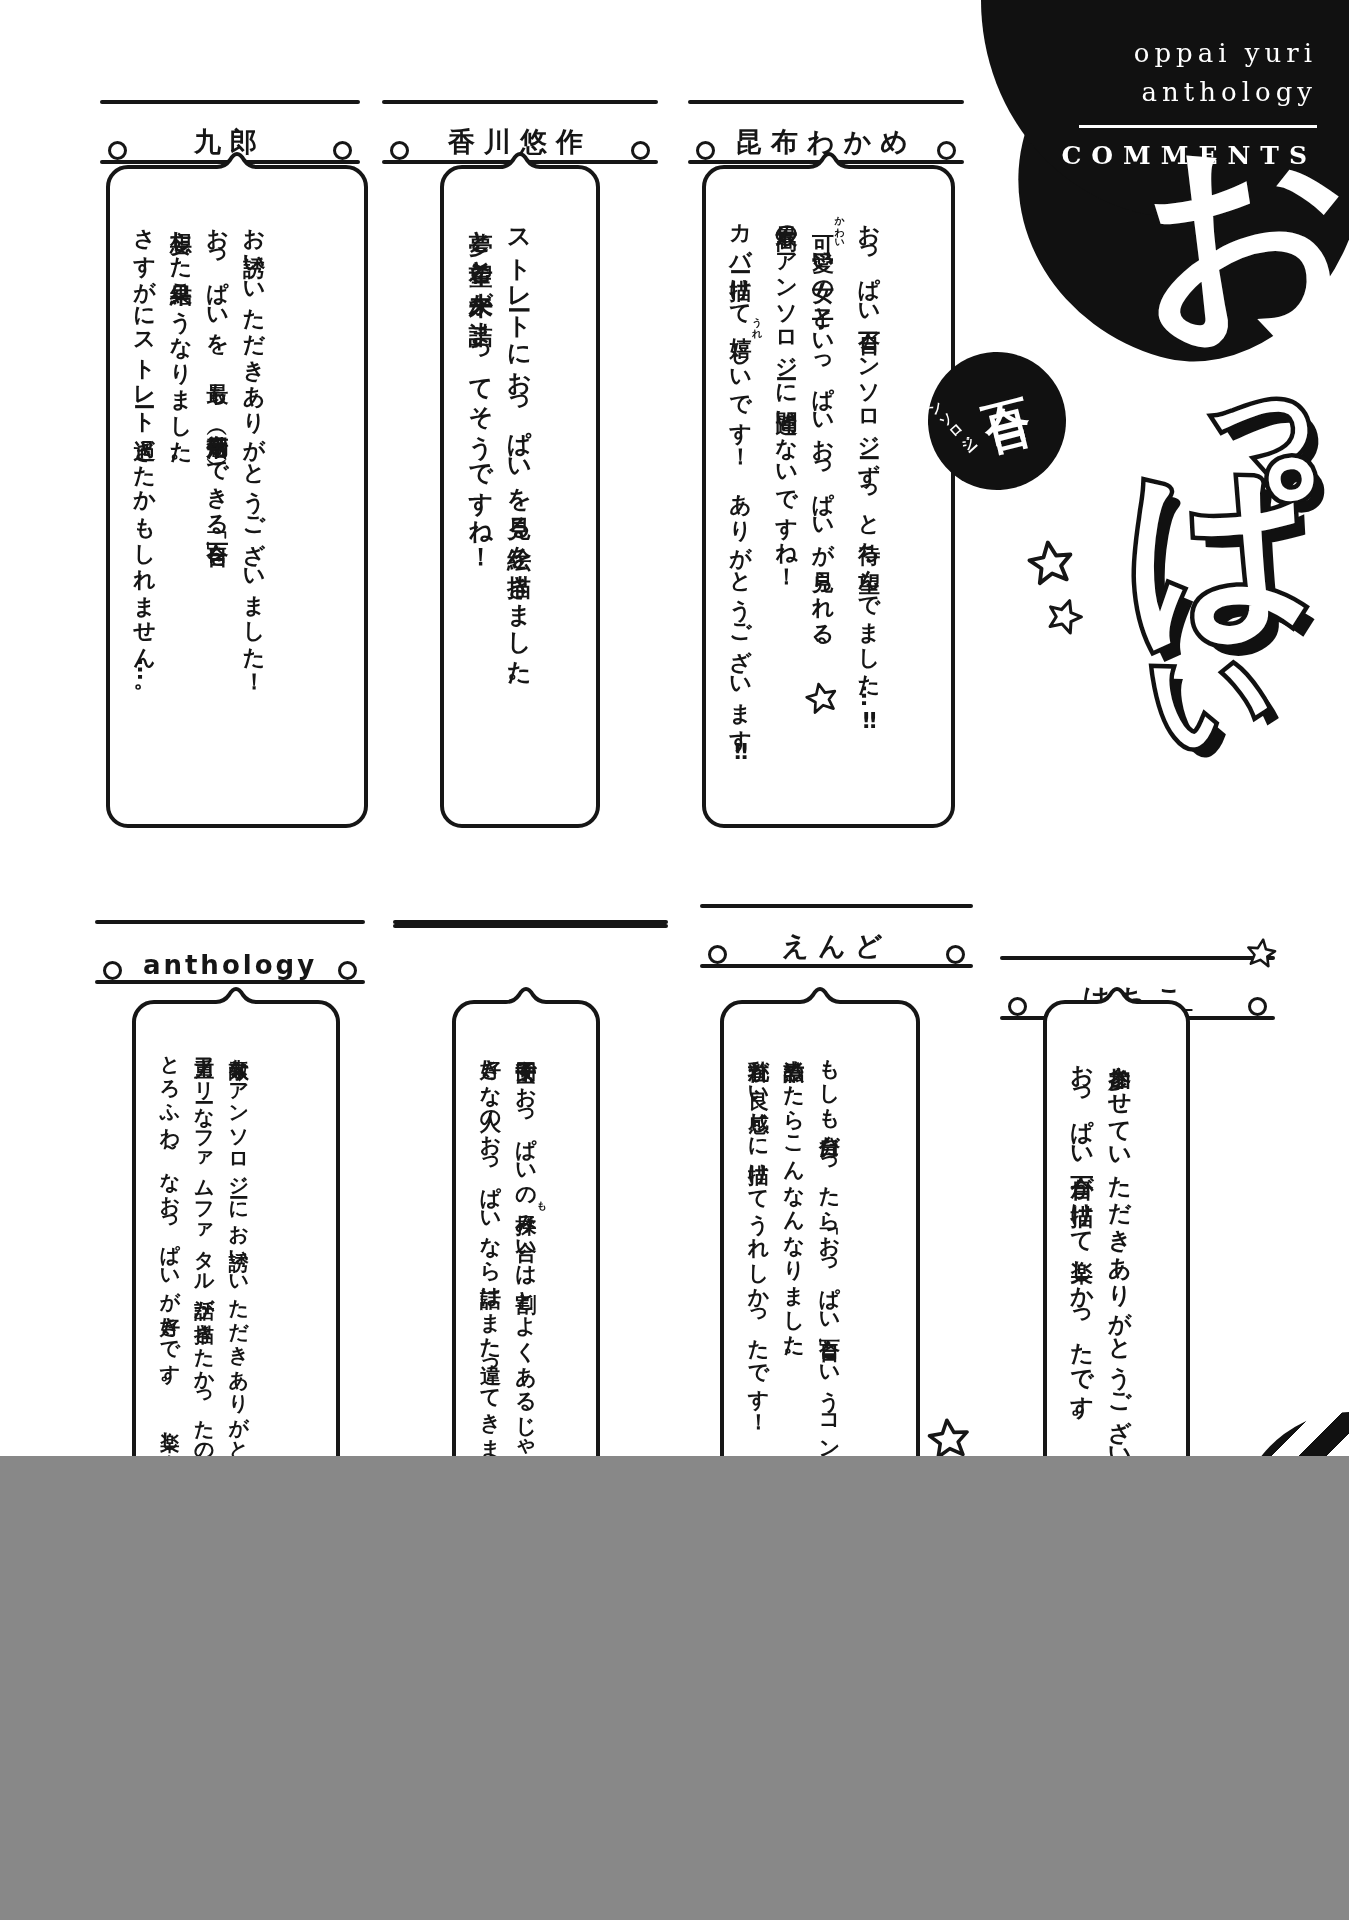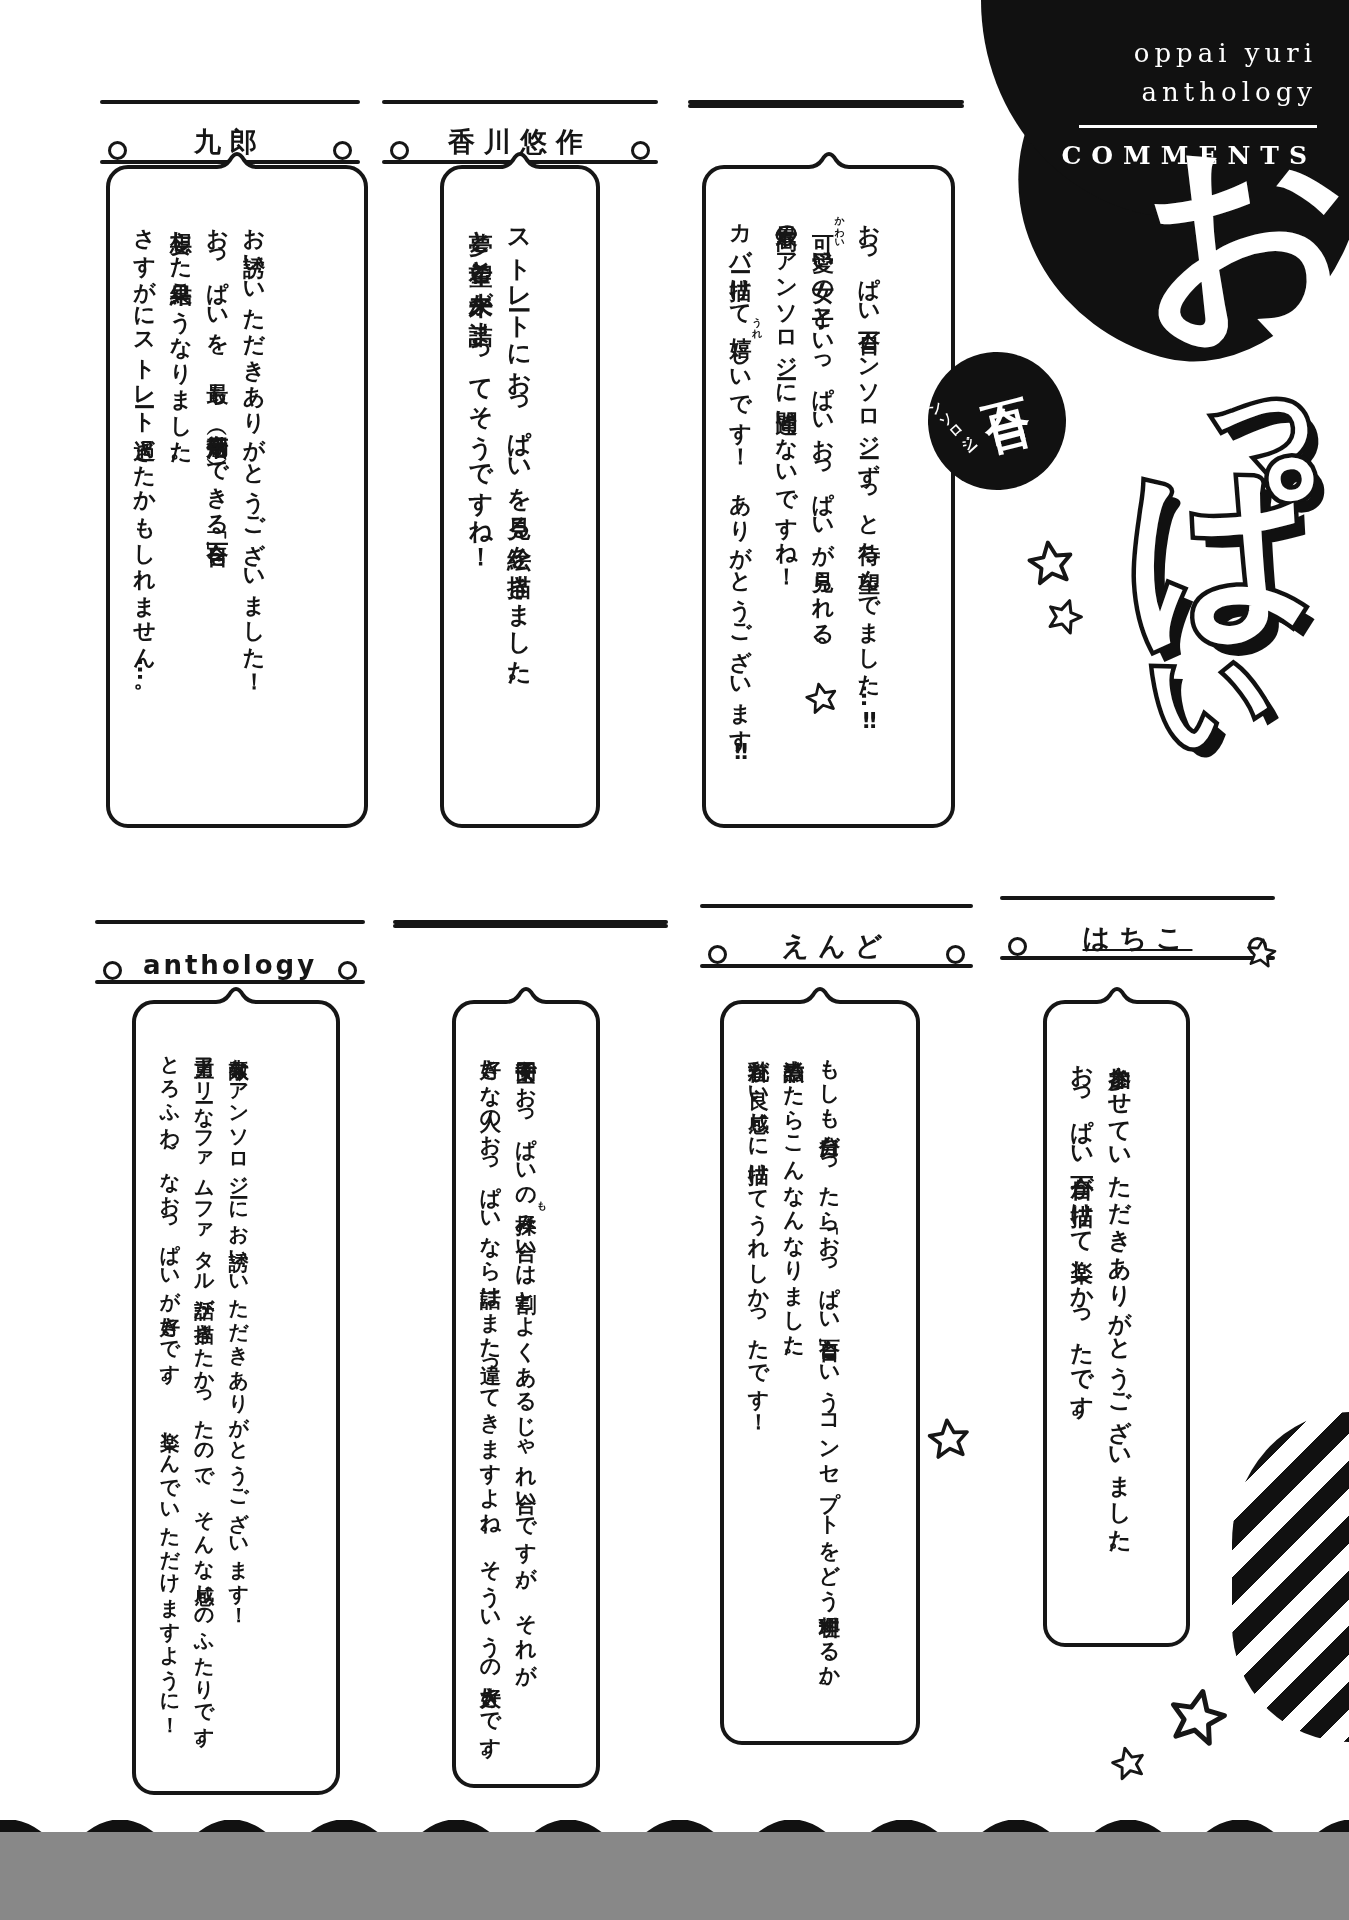--- a/index.html
+++ b/index.html
@@ -1,16 +1,16 @@
 <!DOCTYPE html>
 <html><head>
 <meta charset="utf-8">
 <style>
   html,body{margin:0;padding:0;background:#888;}
-  .canvas{position:relative;width:1349px;height:1832px;margin:0 auto;background:#fff;
+  .canvas{position:relative;width:1349px;height:1456px;margin:0 auto;background:#fff;
           overflow:hidden;font-family:"DejaVu Sans",sans-serif;color:#161616;}
   
   .hdr{position:absolute;}
   .hline{height:4px;background:#161616;border-radius:2px;}
   .hrow{display:flex;align-items:flex-end;justify-content:space-between;height:56px;padding:0 8px;}
   .hcircle{width:13px;height:13px;border:3.5px solid #161616;border-radius:50%;background:#fff;flex:0 0 auto;}
   .hname{font-weight:700;font-size:27px;letter-spacing:9px;text-align:center;flex:1;}
   .c4 .hname{letter-spacing:3px;font-size:26px;}
   
   .box{position:absolute;background:#fff;border:4px solid #161616;border-radius:22px;box-sizing:border-box;}
@@ -25,21 +25,21 @@
   .c4 .cols{font-size:20px;padding-top:38px;}
   .c5 .cols{font-size:21px;padding-top:40px;}
   .c6 .cols{font-size:21px;padding-top:40px;}
   .c7 .cols{font-size:23px;}
   .c1 .hdr{left:100px;top:100px;width:260px;}
   .c2 .hdr{left:382px;top:100px;width:276px;}
   .c3 .hdr{left:688px;top:100px;width:276px;}
   .c4 .hdr{left:95px; top:920px;width:270px;}
   .c5 .hdr{left:393px;top:920px;width:275px;}
   .c6 .hdr{left:700px;top:904px;width:273px;}
-  .c7 .hdr{left:1000px;top:896px;width:275px;text-decoration:underline;}
+  .c7 .hdr{left:1000px;top:956px;width:275px;text-decoration:underline;}
   .c1 .box{left:106px;top:165px;width:262px;height:663px;}
   .c2 .box{left:440px;top:165px;width:160px;height:663px;}
   .c3 .box{left:702px;top:165px;width:253px;height:663px;}
   .c4 .box{left:132px;top:1000px;width:208px;height:795px;}
   .c5 .box{left:452px;top:1000px;width:148px;height:788px;}
   .c6 .box{left:720px;top:1000px;width:200px;height:745px;}
   .c7 .box{left:1043px;top:1000px;width:147px;height:647px;}
   
   .corner{position:absolute;right:0;top:0;width:368px;height:218px;background:#111;
           border-radius:0 0 0 55% / 0 0 0 100%;z-index:3;}
@@ -135,20 +135,25 @@
         </svg>
         <div class="cols">
           <div class="col">ストレートにおっぱいを見る絵を描きました。</div>
           <div class="col">夢と希望と未来が詰まってそうですね！</div>
         </div>
       </div>
     </section>
   <section class="comment c3">
       <div class="hdr">
         <div class="hline"></div>
+        <div class="hrow">
+          <span class="hcircle"></span>
+          <span class="hname">昆布わかめ</span>
+          <span class="hcircle"></span>
+        </div>
         <div class="hline"></div>
       </div>
       <div class="box">
         <svg class="bump" width="46" height="21" viewBox="0 0 46 21">
           <path d="M3 21 L3 15 Q11 15 16 8 Q23 -4 30 8 Q35 15 43 15 L43 21 Z" fill="#fff"></path>
           <path d="M3 15 Q11 15 16 8 Q23 -4 30 8 Q35 15 43 15" fill="none" stroke="#161616" stroke-width="4" stroke-linecap="round"></path>
         </svg>
         <div class="cols">
           <div class="col">おっぱい百合アンソロジーずっと待ち望んでました…‼</div>
           <div class="col"><ruby>可愛<rt>かわい</rt></ruby>い女の子といっぱいおっぱいが見られる、</div>

